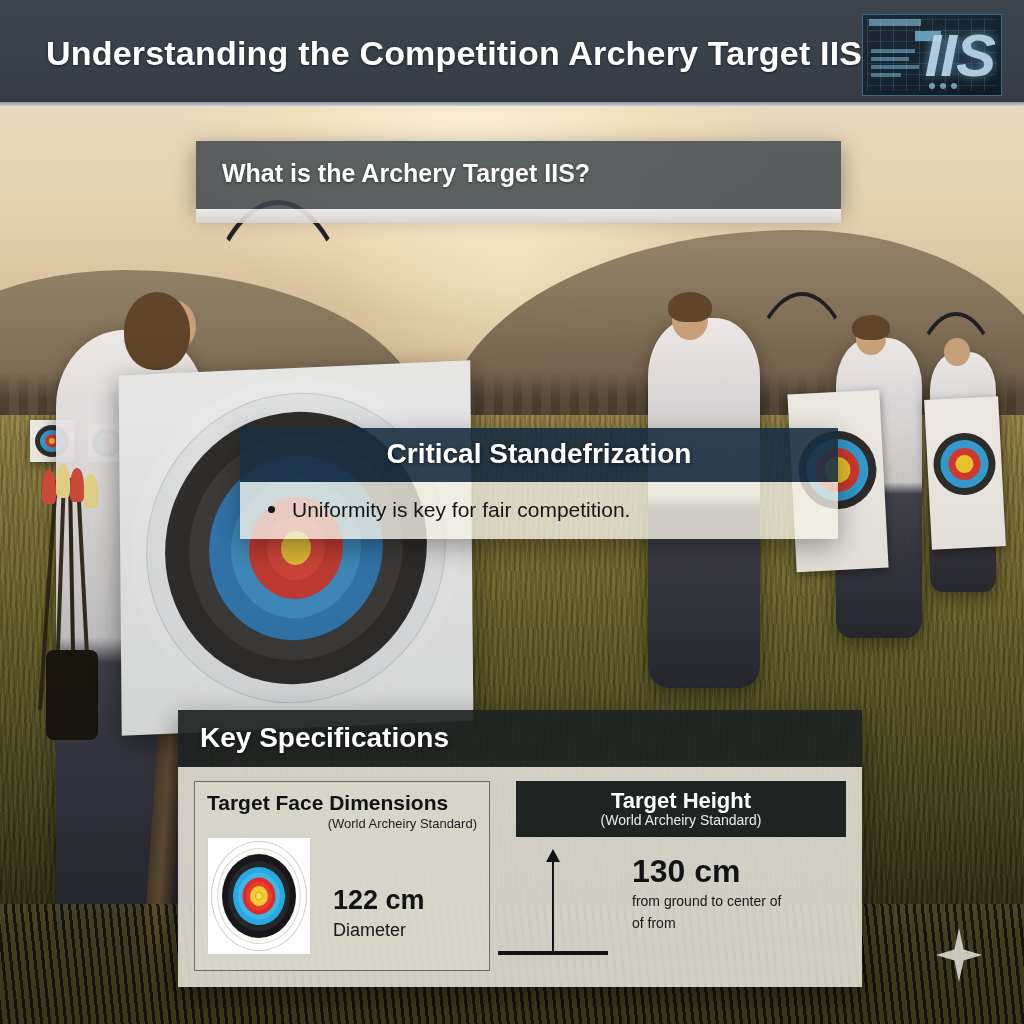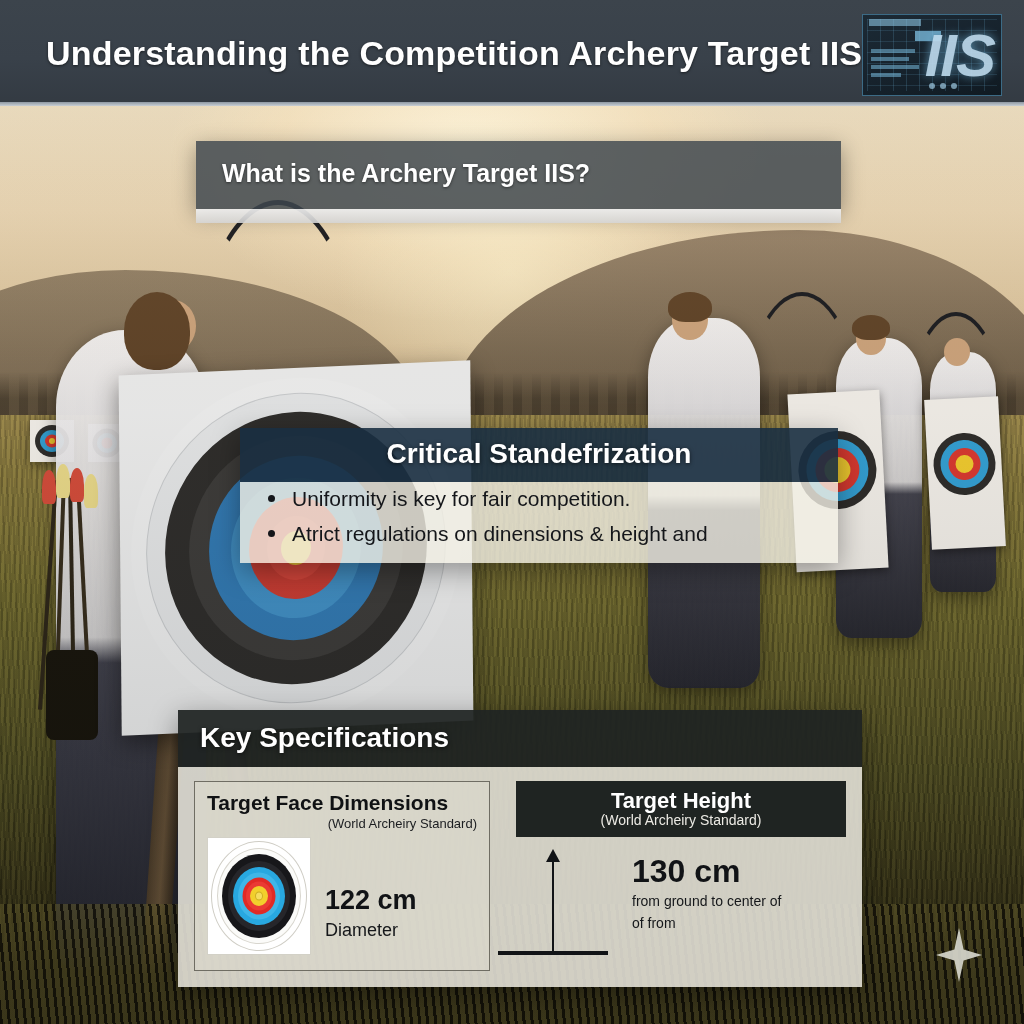--- a/index.html
+++ b/index.html
@@ -206,21 +206,21 @@
     background: rgba(26,47,65,.90);
     padding: 10px 0 12px 0;
     text-align: center;
   }
   .card-crit .hd h2 {
     font-size: 28px; font-weight: bold; color: #ffffff;
     text-shadow: 0 1px 4px rgba(0,0,0,.6);
   }
   .card-crit .bd {
     background: rgba(243,240,229,.80);
-    padding: 5px 26px 16px 26px;
+    padding: 16px 26px 16px 26px;
   }
   .card-crit ul { list-style: none; }
   .card-crit li {
     position: relative; padding-left: 26px; margin-bottom: 12px;
     font-size: 21px; color: #14161a; line-height: 1.1;
   }
   .card-crit li:last-child { margin-bottom: 2px; }
   .card-crit li .dot {
     position: absolute; left: 2px; top: 8px;
     width: 7px; height: 7px; border-radius: 50%; background: #14161a;
@@ -248,21 +248,21 @@
     flex: 0 0 296px; border: 1px solid #6f6d63;
     background: rgba(220,218,206,.55);
     padding: 10px 12px 0 12px; position: relative;
   }
   .spec-left h3 {
     font-size: 21px; font-weight: bold; color: #101214; line-height: 1.05;
   }
   .spec-left .sub {
     font-size: 13px; color: #1b1d20; text-align: right; margin: 2px 0 6px 0;
   }
-  .spec-left .row { display: flex; align-items: flex-end; gap: 14px; }
+  .spec-left .row { display: flex; align-items: flex-end; gap: 22px; }
   .tgt-thumb {
     width: 104px; height: 118px; background: #ffffff;
     position: relative; flex: 0 0 104px;
     border: 1px solid #d3d1c7;
   }
   .tgt-thumb .r { position: absolute; left: 50%; top: 50%; transform: translate(-50%,-50%); border-radius: 50%; }
   .spec-left .vals { padding-bottom: 14px; }
   .spec-left .big { font-size: 27px; font-weight: bold; color: #111316; line-height: 1.1; }
   .spec-left .cap { font-size: 18px; color: #15171a; margin-top: 4px; }
 
@@ -409,21 +409,20 @@
     <div class="footstrip"></div>
   </div>
 
   <div class="card-crit">
     <div class="hd">
       <h2>Critical Standefrization</h2>
     </div>
     <div class="bd">
       <ul>
         <li><span class="dot"></span><span>Uniformity is key for fair competition.</span></li>
-        <li><span class="dot"></span><span>Atrict regulations on dinensions &amp; height and</span></li>
       </ul>
     </div>
   </div>
 
   <div class="card-spec">
     <div class="hd">
       <h2>Key Specifications</h2>
     </div>
     <div class="bd">
 

